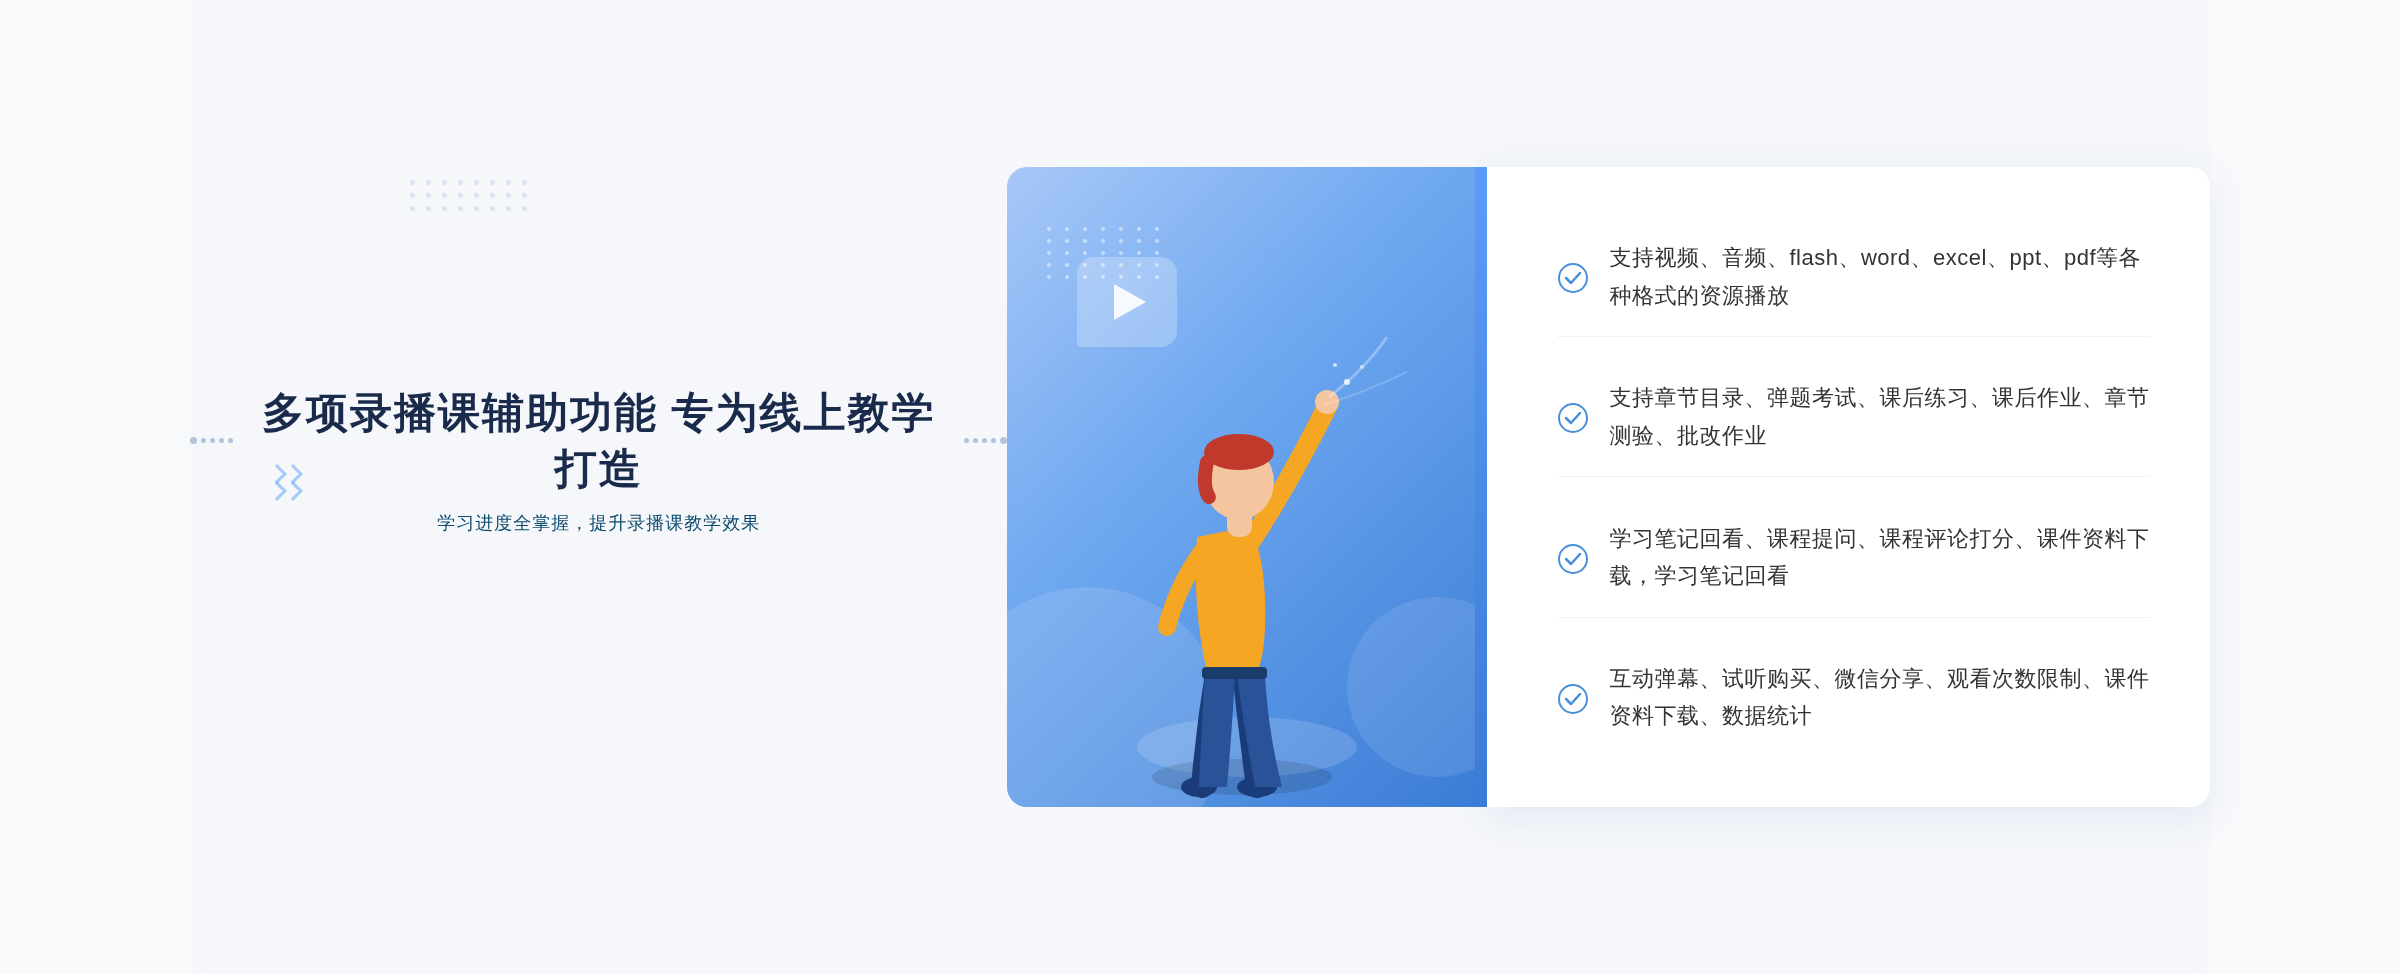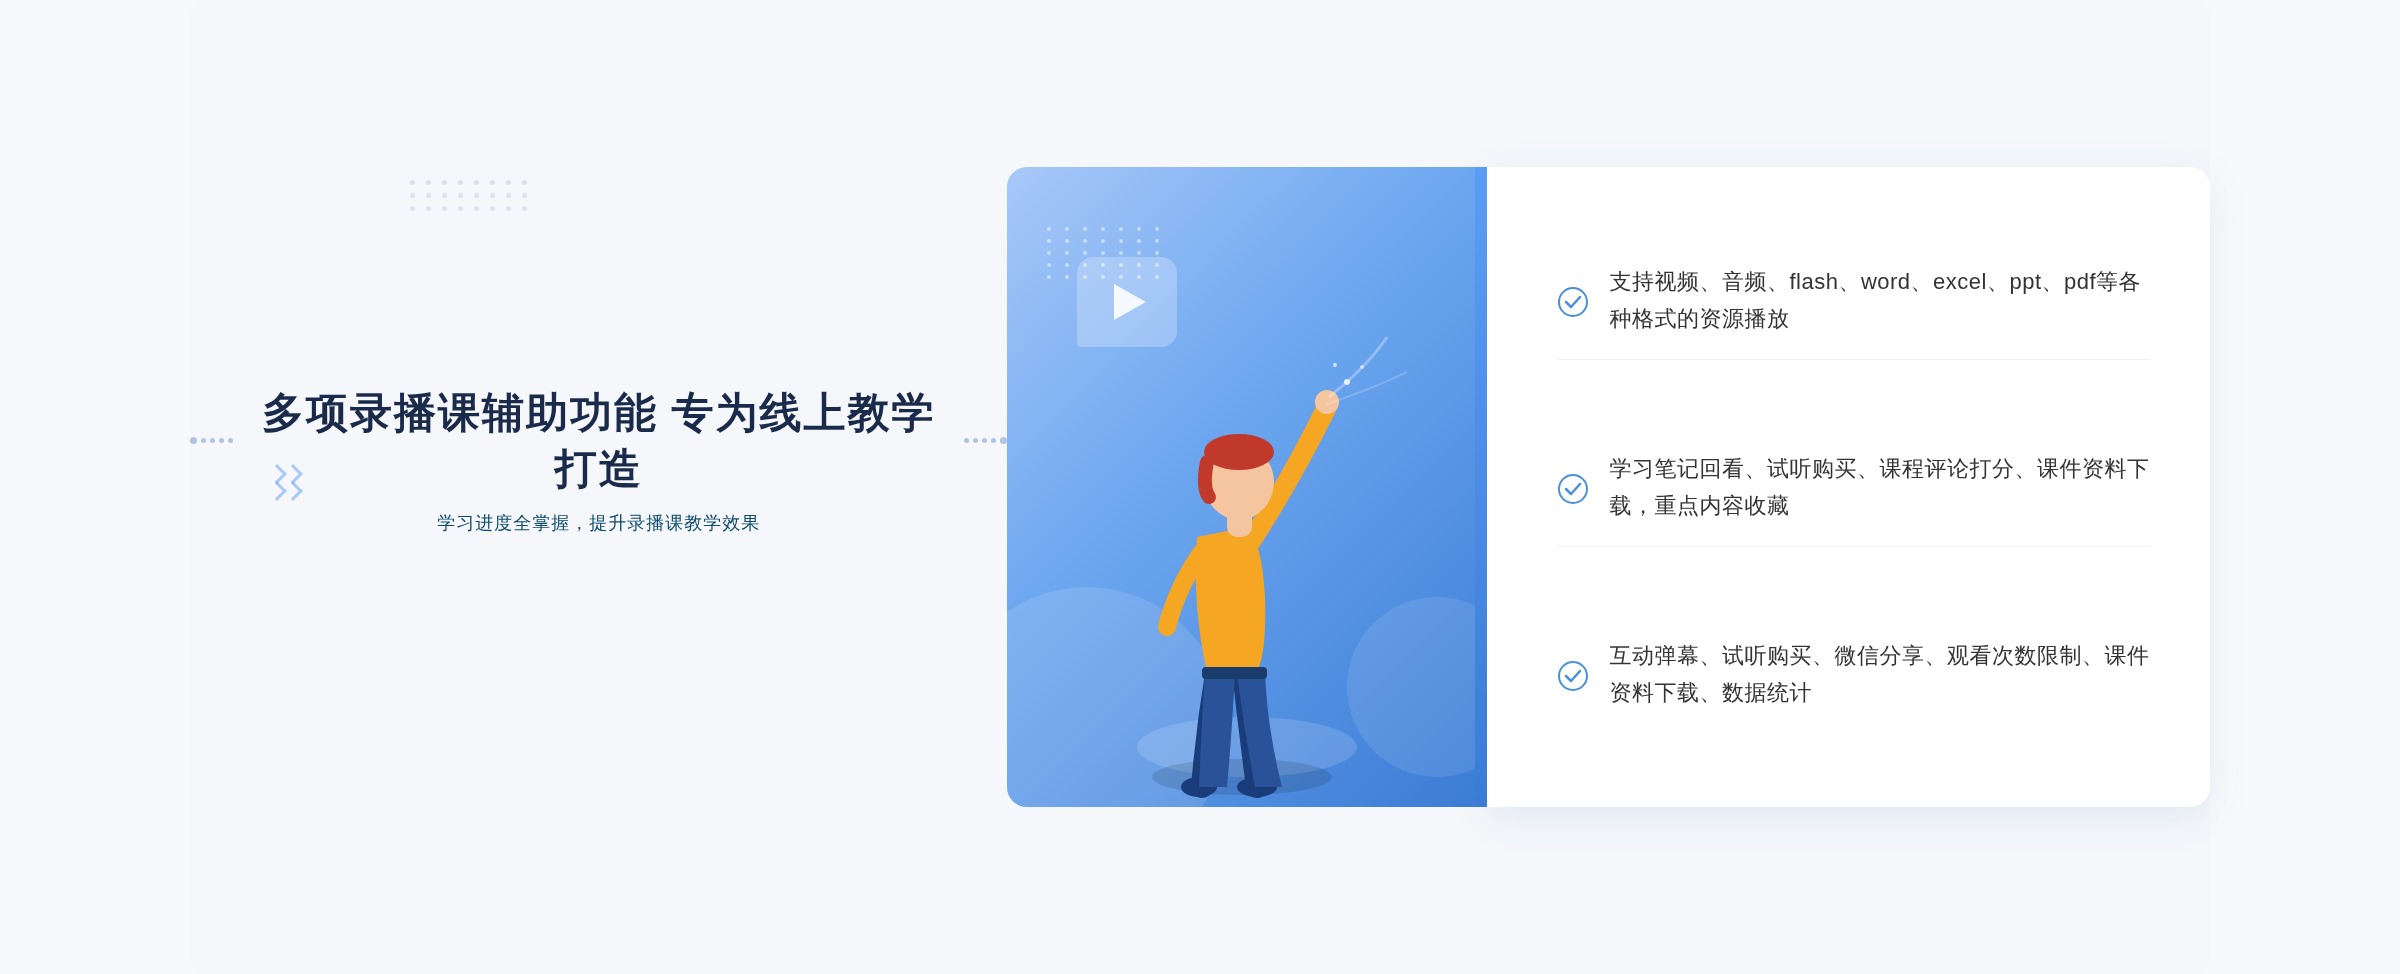--- a/index.html
+++ b/index.html
@@ -485,29 +485,38 @@
       <div class="feature-item">
         <div class="check-icon">
           <svg viewBox="0 0 32 32" xmlns="http://www.w3.org/2000/svg">
             <circle cx="16" cy="16" r="14" fill="none" stroke="#4a90d9" stroke-width="2"></circle>
             <polyline points="9,16 14,21 23,11" fill="none" stroke="#4a90d9" stroke-width="2.5" stroke-linecap="round" stroke-linejoin="round"></polyline>
           </svg>
         </div>
         <span class="feature-text">支持视频、音频、flash、word、excel、ppt、pdf等各种格式的资源播放</span>
       </div>
 
-
       <div class="feature-item">
         <div class="check-icon">
           <svg viewBox="0 0 32 32" xmlns="http://www.w3.org/2000/svg">
             <circle cx="16" cy="16" r="14" fill="none" stroke="#4a90d9" stroke-width="2"></circle>
             <polyline points="9,16 14,21 23,11" fill="none" stroke="#4a90d9" stroke-width="2.5" stroke-linecap="round" stroke-linejoin="round"></polyline>
           </svg>
         </div>
-        <span class="feature-text">学习笔记回看、试听购买、课程评论打分、课件资料下载，重点内容收藏</span>
+        <span class="feature-text">支持章节目录、弹题考试、课后练习、课后作业、章节测验、批改作业</span>
+      </div>
+
+      <div class="feature-item">
+        <div class="check-icon">
+          <svg viewBox="0 0 32 32" xmlns="http://www.w3.org/2000/svg">
+            <circle cx="16" cy="16" r="14" fill="none" stroke="#4a90d9" stroke-width="2"></circle>
+            <polyline points="9,16 14,21 23,11" fill="none" stroke="#4a90d9" stroke-width="2.5" stroke-linecap="round" stroke-linejoin="round"></polyline>
+          </svg>
+        </div>
+        <span class="feature-text">学习笔记回看、课程提问、课程评论打分、课件资料下载，学习笔记回看</span>
       </div>
 
       <div class="feature-item">
         <div class="check-icon">
           <svg viewBox="0 0 32 32" xmlns="http://www.w3.org/2000/svg">
             <circle cx="16" cy="16" r="14" fill="none" stroke="#4a90d9" stroke-width="2"></circle>
             <polyline points="9,16 14,21 23,11" fill="none" stroke="#4a90d9" stroke-width="2.5" stroke-linecap="round" stroke-linejoin="round"></polyline>
           </svg>
         </div>
         <span class="feature-text">互动弹幕、试听购买、微信分享、观看次数限制、课件资料下载、数据统计</span>

